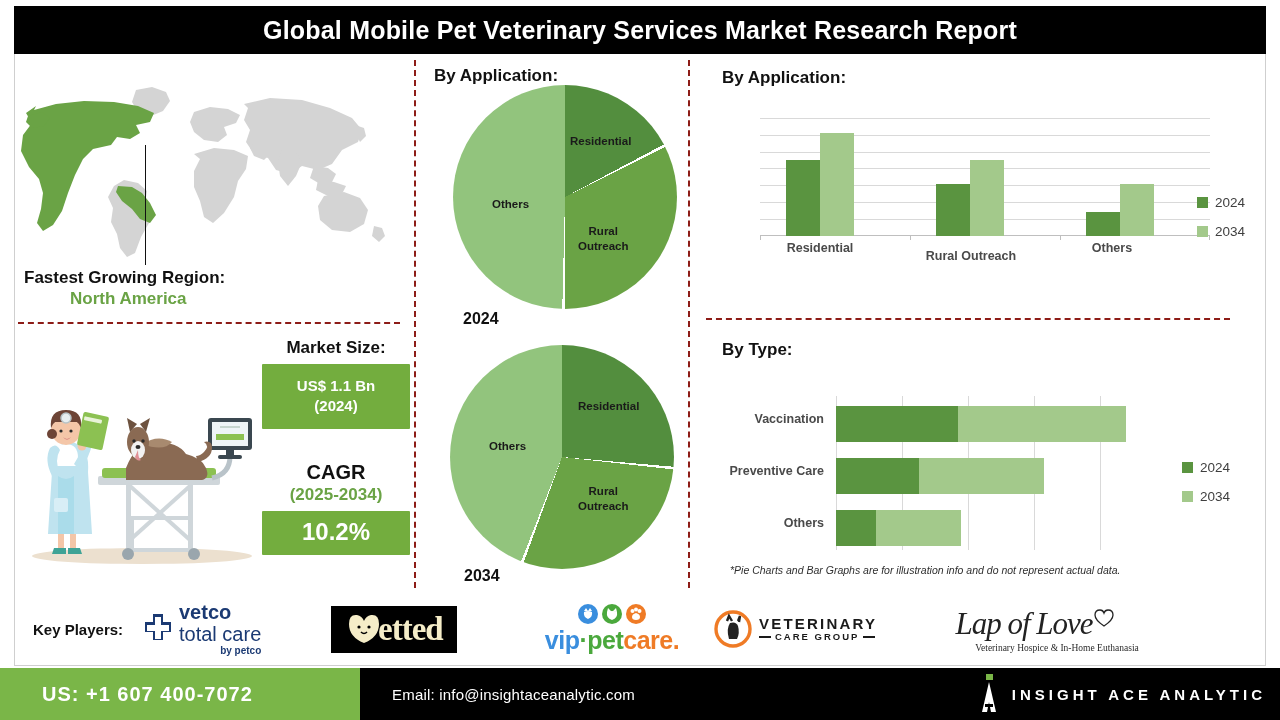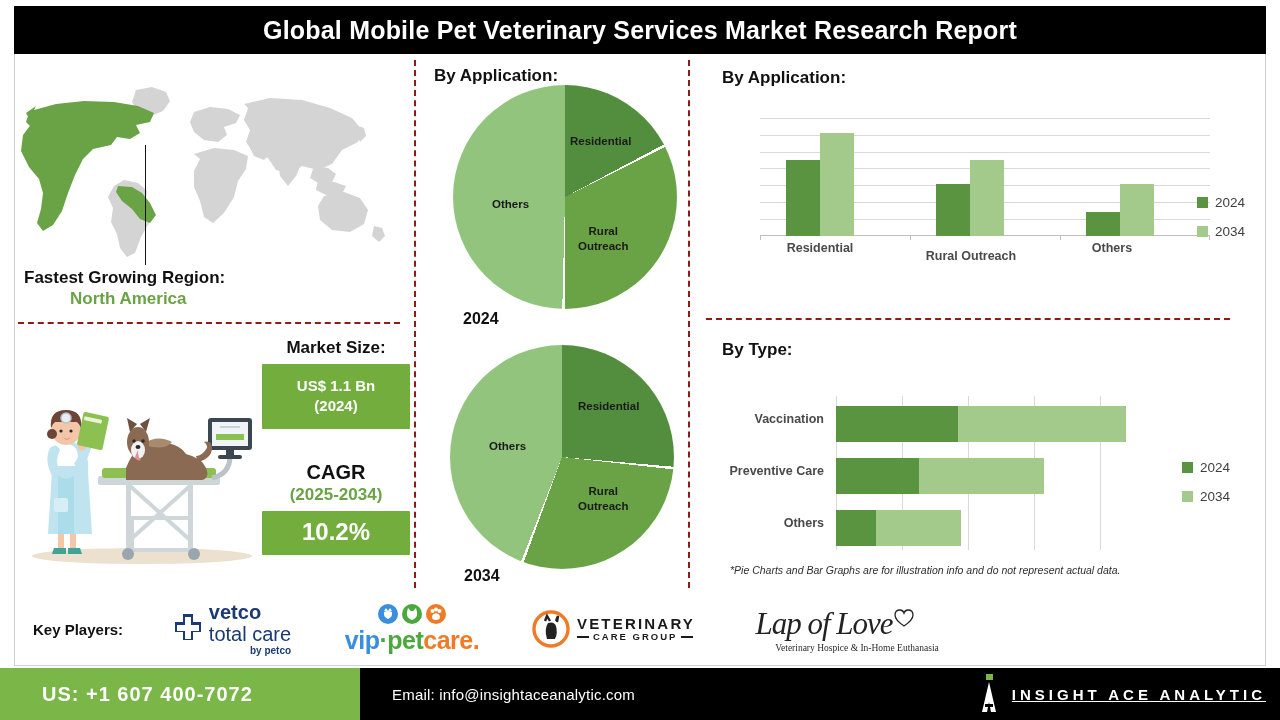--- a/index.html
+++ b/index.html
@@ -66,30 +66,30 @@
   .hbar-label{position:absolute;font-size:12.5px;font-weight:bold;color:#4a4a4a;
               text-align:right;white-space:nowrap;}
   .vgrid{position:absolute;width:0;border-left:1px solid #d9d9d9;}
   .disclaimer{position:absolute;font-size:10.5px;font-style:italic;color:#2e2e2e;
               font-family:"Liberation Sans",sans-serif;}
 
   
   .players{position:absolute;left:15px;top:594px;width:1250px;height:70px;
            display:flex;align-items:center;}
   .kp-text{font-size:15px;font-weight:bold;color:#111;margin-left:18px;width:108px;}
-  .logo{display:flex;align-items:center;justify-content:center;}
+  .logo{display:flex;align-items:center;}
 
   
   .footer{position:absolute;left:0;top:668px;width:1280px;height:52px;background:#000;
           display:flex;align-items:center;}
   .foot-phone{width:360px;height:52px;background:#7ab648;display:flex;align-items:center;}
   .foot-phone span{color:#fff;font-size:20px;font-weight:bold;letter-spacing:1px;margin-left:42px;}
   .foot-email{color:#fff;font-size:15px;margin-left:32px;letter-spacing:.2px;}
   .foot-brand{position:absolute;right:14px;display:flex;align-items:center;}
-  .brand-name{color:#fff;font-size:15px;font-weight:bold;letter-spacing:4px;margin-left:8px;text-decoration:underline;}
+  .brand-name{color:#fff;font-size:15px;font-weight:bold;letter-spacing:4px;margin-left:8px;}
 </style>
 </head>
 <body>
 
 <div class="page">
 
   <div class="header">
     <h1>Global Mobile Pet Veterinary Services Market Research Report</h1>
   </div>
 
@@ -333,20 +333,32 @@
         <path d="M12 2 h10 v8 h8 v10 h-8 v8 h-10 v-8 h-8 v-10 h8 z" fill="#1b3a73"></path>
         <path d="M14 5 h6 v8 h8 v6 h-8 v8 h-6 v-8 h-8 v-6 h8 z" fill="#ffffff"></path>
       </svg>
       <div style="margin-left:4px;line-height:1;">
         <div style="font-size:20px;font-weight:bold;color:#1b3a73;">vetco</div>
         <div style="font-size:20px;color:#1b3a73;margin-top:2px;">total care</div>
         <div style="font-size:10px;font-weight:bold;color:#1b3a73;text-align:right;margin-top:2px;">by petco</div>
       </div>
     </div>
 
+    <div class="logo" style="width:190px;margin-left:10px;">
+      <div style="background:#000;padding:5px 14px;display:flex;align-items:center;">
+        <svg width="38" height="34" viewBox="0 0 38 34">
+          <path d="M4 12 q0 -10 8 -9 q5 1 7 6 q2 -5 7 -6 q8 -1 8 9 q0 13 -15 19 q-15 -6 -15 -19z" fill="#f5edc8"></path>
+          <circle cx="14" cy="15" r="1.6" fill="#000"></circle>
+          <circle cx="24" cy="15" r="1.6" fill="#000"></circle>
+          <path d="M16 20 q3 3 6 0" stroke="#000" stroke-width="1.6" fill="none"></path>
+        </svg>
+        <span style="font-size:33px;font-weight:bold;color:#f5edc8;font-family:'Liberation Serif',serif;
+                     letter-spacing:-1px;margin-left:-5px;">etted</span>
+      </div>
+    </div>
 
     <div class="logo" style="width:170px;flex-direction:column;margin-left:6px;">
       <div style="display:flex;gap:4px;margin-bottom:2px;">
         <svg width="20" height="20" viewBox="0 0 20 20">
           <circle cx="10" cy="10" r="10" fill="#3a8ede"></circle>
           <path d="M6 7 l2 -3 2 3 z M14 7 l-2 -3 -2 3 z M6 8 q4 -2 8 0 q1 5 -4 7 q-5 -2 -4 -7z" fill="#fff"></path>
         </svg>
         <svg width="20" height="20" viewBox="0 0 20 20">
           <circle cx="10" cy="10" r="10" fill="#4aa83c"></circle>
           <path d="M5 8 l1 -4 3 3 M15 8 l-1 -4 -3 3 M5 8 q5 -2 10 0 q1 6 -5 8 q-6 -2 -5 -8z" fill="#fff"></path>

